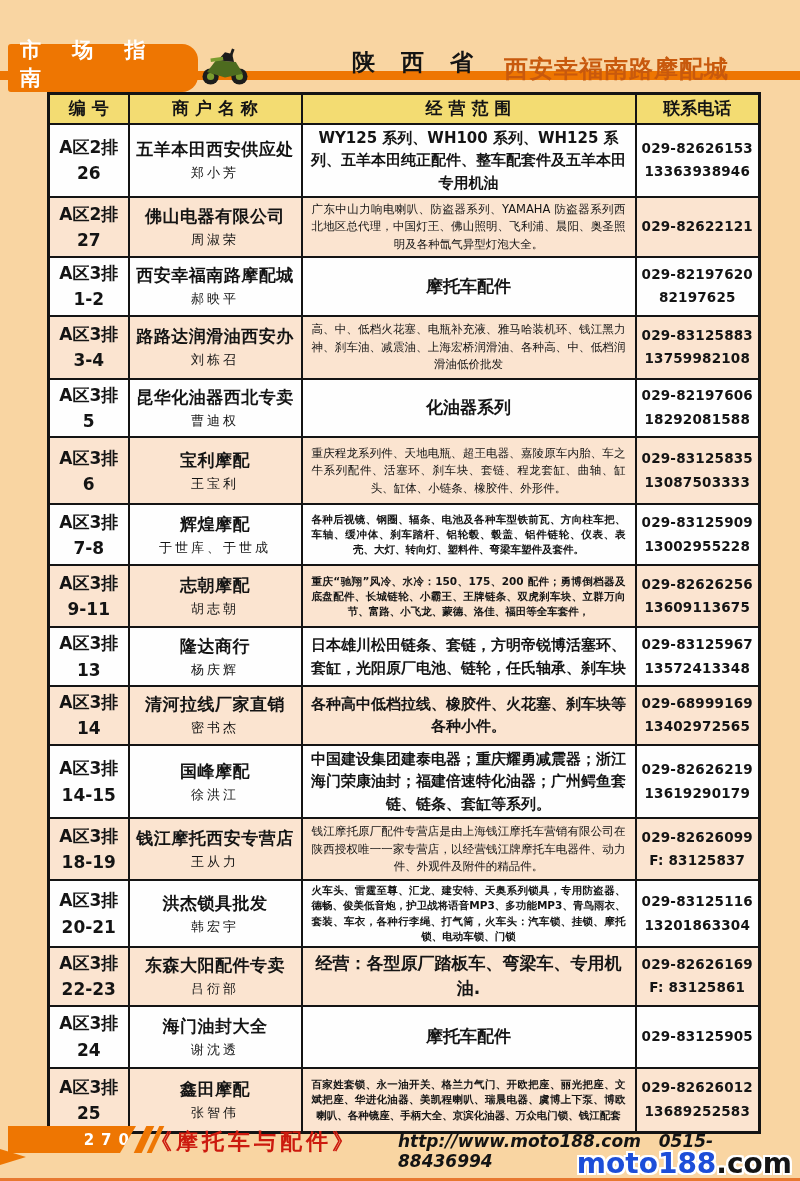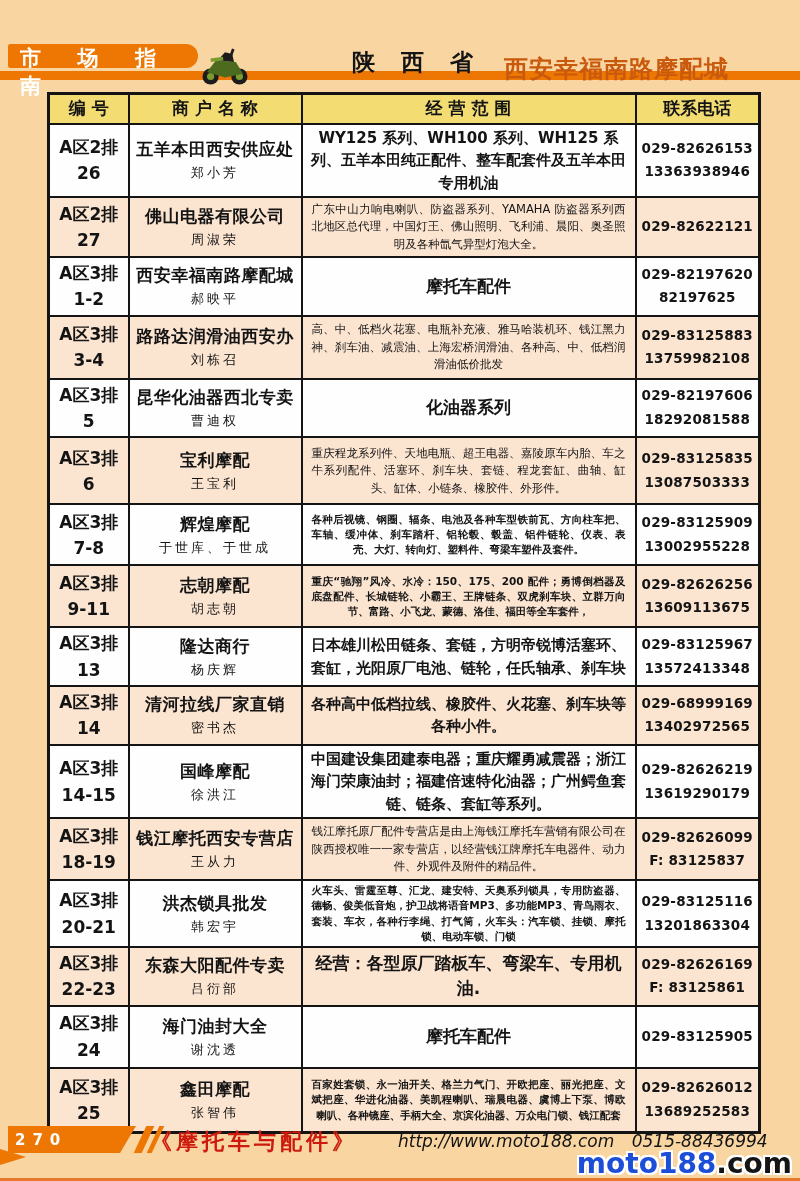--- a/index.html
+++ b/index.html
@@ -2,22 +2,22 @@
 <html><head>
 <meta charset="utf-8">
 <style>
   * { margin:0; padding:0; box-sizing:border-box; }
   body { background:#888; font-family:"DejaVu Sans", sans-serif; }
   .page { width:800px; height:1181px; background:#F9D5A2; position:relative; overflow:hidden; margin:0 auto; }
 
   
   .hdr { position:absolute; top:0; left:0; width:100%; height:92px; }
   .hdr-bar { position:absolute; left:0; top:71px; width:100%; height:9px; background:#EE7602; }
-  .guide-badge { position:absolute; left:8px; top:44px; width:190px; height:24px; background:#EE7602;
-                 border-radius:3px 16px 16px 3px; display:flex; align-items:flex-start; justify-content:center; z-index:2;font-family:Liberation Mono, monospace; }
+  .guide-badge { position:absolute; left:8px; top:44px; width:190px; height:48px; background:#EE7602;
+                 border-radius:3px 16px 16px 3px; display:flex; align-items:flex-end; justify-content:center; z-index:2; }
   .guide-badge span { color:#ffffff; font-size:21px; font-weight:bold; letter-spacing:12px; padding-left:12px; }
   .moto-ico { position:absolute; left:198px; top:36px; width:54px; height:54px; z-index:3; }
   .province { position:absolute; left:352px; top:47px; font-size:23px; font-weight:bold; color:#141414; letter-spacing:9px; }
   .market { position:absolute; left:504px; top:45px; font-size:24px; font-weight:bold; color:#C8590D; letter-spacing:1px;margin-top:8px; }
 
   
   table.dir { position:absolute; top:92px; left:47px; width:711px; border-collapse:collapse; table-layout:fixed;
               border:3px solid #141414; background:#fff; }
   table.dir th { background:#F3DC72; border:2px solid #141414; font-size:17px; font-weight:bold; color:#141414;
                  height:30px; padding:2px; }
@@ -32,28 +32,28 @@
   .scope-xs { font-size:10.5px; font-weight:bold; line-height:1.45; text-align:justify; text-align-last:center; padding:0 5px; }
   .scope-s  { font-size:11.5px; font-weight:normal; line-height:1.5;  text-align:justify; text-align-last:center; padding:0 5px; }
   .scope-m  { font-size:15px;   font-weight:bold; line-height:1.5;  text-align:center; padding:0 4px; }
   .scope-l  { font-size:17px;   font-weight:bold; line-height:1.5;  text-align:center; }
   .cell-phone { font-size:13.5px; font-weight:bold; line-height:1.75; letter-spacing:0.2px; }
 
   
   .ftr { position:absolute; left:0; bottom:0; width:100%; height:58px; }
   .pageno-badge { position:absolute; left:8px; top:3px; width:128px; height:27px; background:#EE7602;
                   clip-path:polygon(0 0,100% 0,calc(100% - 16px) 100%,0 100%);
-                  display:flex; align-items:center; justify-content:flex-start; }
+                  display:flex; align-items:center; justify-content:flex-end; }
   .pageno-badge span { color:#fff; font-size:15px; font-weight:bold; letter-spacing:7px; padding-left:7px; }
   .stripe { position:absolute; top:3px; height:27px; background:#EE7602; transform:skewX(-25deg); }
   .stripe.s1 { left:140px; width:8px; } .stripe.s2 { left:153px; width:5px; }
   .wedge { position:absolute; left:0; top:26px; width:26px; height:16px; background:#EE7602;
            clip-path:polygon(0 0,100% 50%,0 100%); }
   .journal { position:absolute; left:150px; top:4px; color:#CC1A0E; font-size:22px; font-weight:bold; letter-spacing:4px; }
-  .site-line { position:absolute; left:398px; top:8px; font-size:17px; font-weight:normal; font-style:italic; color:#141414; }
+  .site-line { position:absolute; left:398px; top:8px; font-size:17px; font-weight:bold; font-style:italic; color:#141414; }
   .site-line .tel { margin-left:12px; }
   .logo { position:absolute; right:8px; bottom:1px; font-size:28px; font-weight:bold; letter-spacing:0;
           text-shadow:-2px -2px 0 #fff,2px -2px 0 #fff,-2px 2px 0 #fff,2px 2px 0 #fff,0 -2px 0 #fff,0 2px 0 #fff,-2px 0 0 #fff,2px 0 0 #fff; }
   .logo .l-main { color:#1d4ed8; } .logo .l-suf { color:#141414; }
   .bottom-strip { position:absolute; left:0; bottom:0; width:100%; height:3px; background:#E87830; }
 </style>
 </head>
 <body>
 
 <div class="page">

